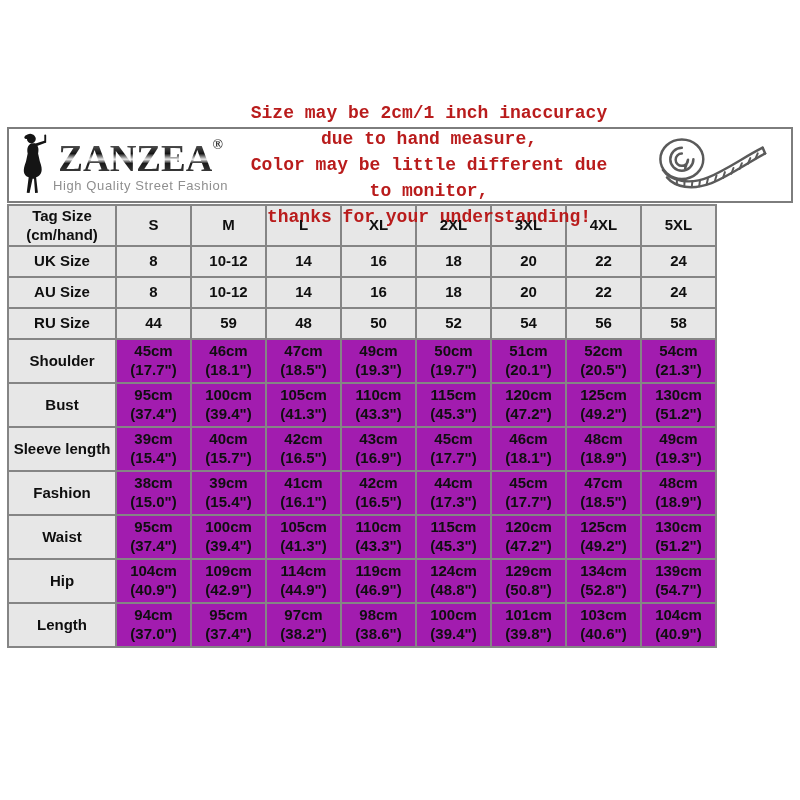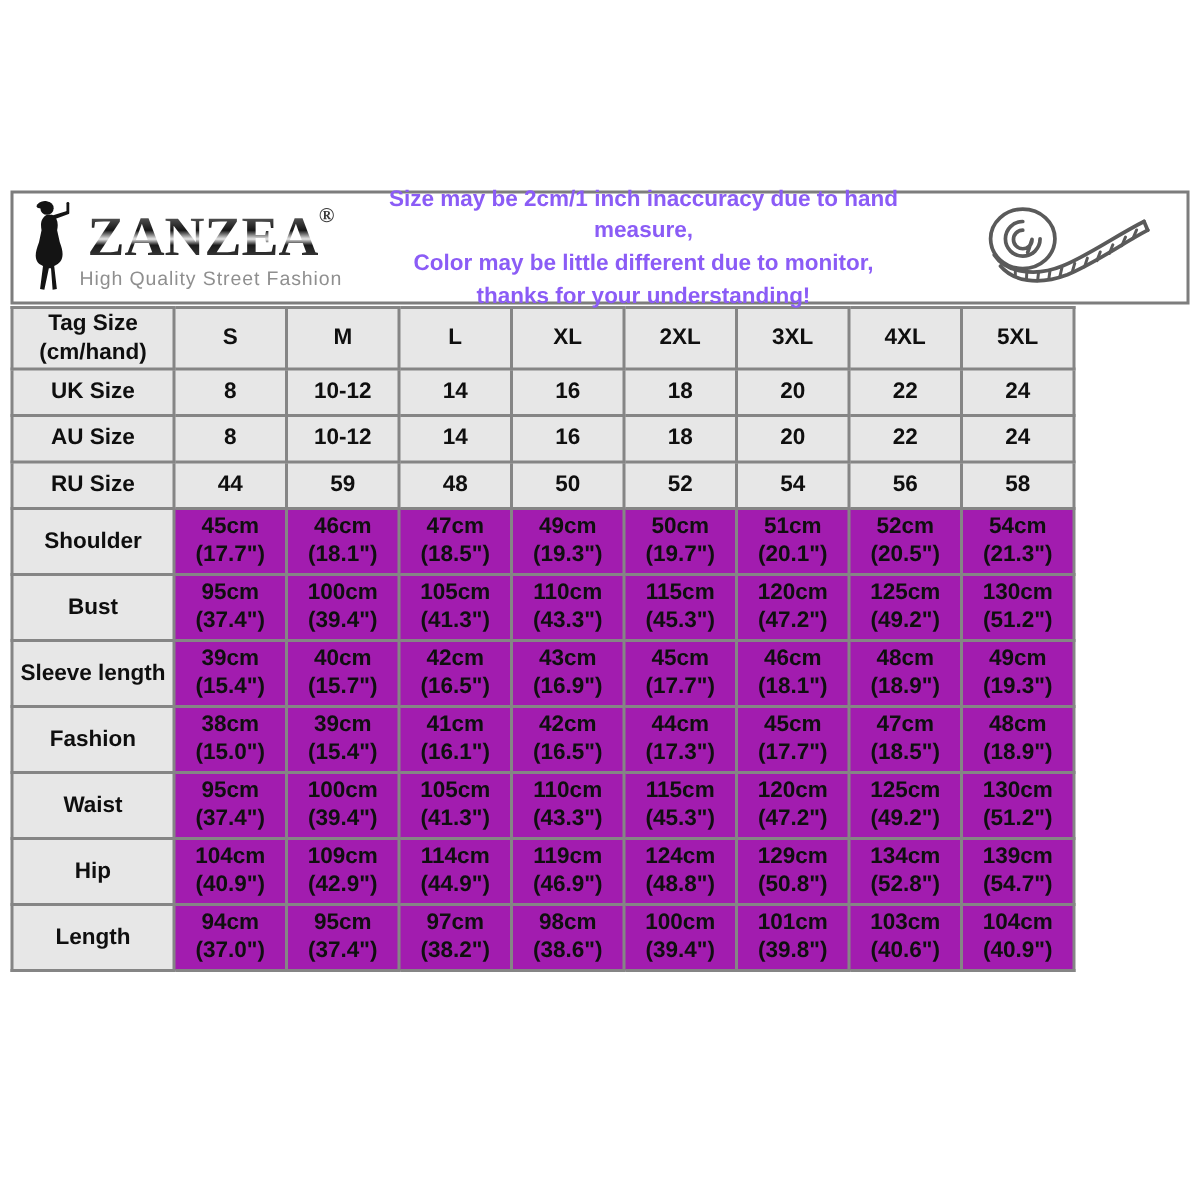--- a/index.html
+++ b/index.html
@@ -19,21 +19,21 @@
     font-family: "Liberation Serif", serif; font-weight: bold; font-size: 37px; letter-spacing: 0px;
     color: #2b2b2b;
     background: linear-gradient(180deg, #8a8a8a 0%, #151515 38%, #e8e8e8 52%, #1a1a1a 62%, #555 100%);
     -webkit-background-clip: text; background-clip: text; text-align: center; -webkit-text-fill-color: transparent;
   }
   .reg {
     font-family: "Liberation Serif", serif; font-weight: bold; font-size: 14px; vertical-align: 22px;
     color: #3a3a3a;
   }
   .tagline { font-size: 13px; font-weight: normal; color: #8f8f8f; letter-spacing: 0.6px; margin-top: 1px; white-space: nowrap; }
-  .notice { flex: 1 1 auto; text-align: center; font-size: 15px; font-weight: bold; line-height: 1.45; color: #8b5cf6; }
+  .notice { flex: 1 1 auto; text-align: center; font-size: 18px; font-weight: bold; line-height: 1.45; color: #b91c1c; font-family: Liberation Mono, monospace; }
   .tape-wrap { flex: 0 0 auto; width: 168px; display: flex; justify-content: center; }
   .tape-wrap svg { width: 156px; height: 66px; }
 
   
   table.size-chart { border-collapse: collapse; width: 710px; table-layout: fixed; }
   col.col-label { width: 108px; }
   td {
     border: 2px solid #858585; text-align: center; vertical-align: middle;
     font-weight: bold; font-size: 15px; padding: 0; line-height: 1.25; color: #0f0f0f;
   }

